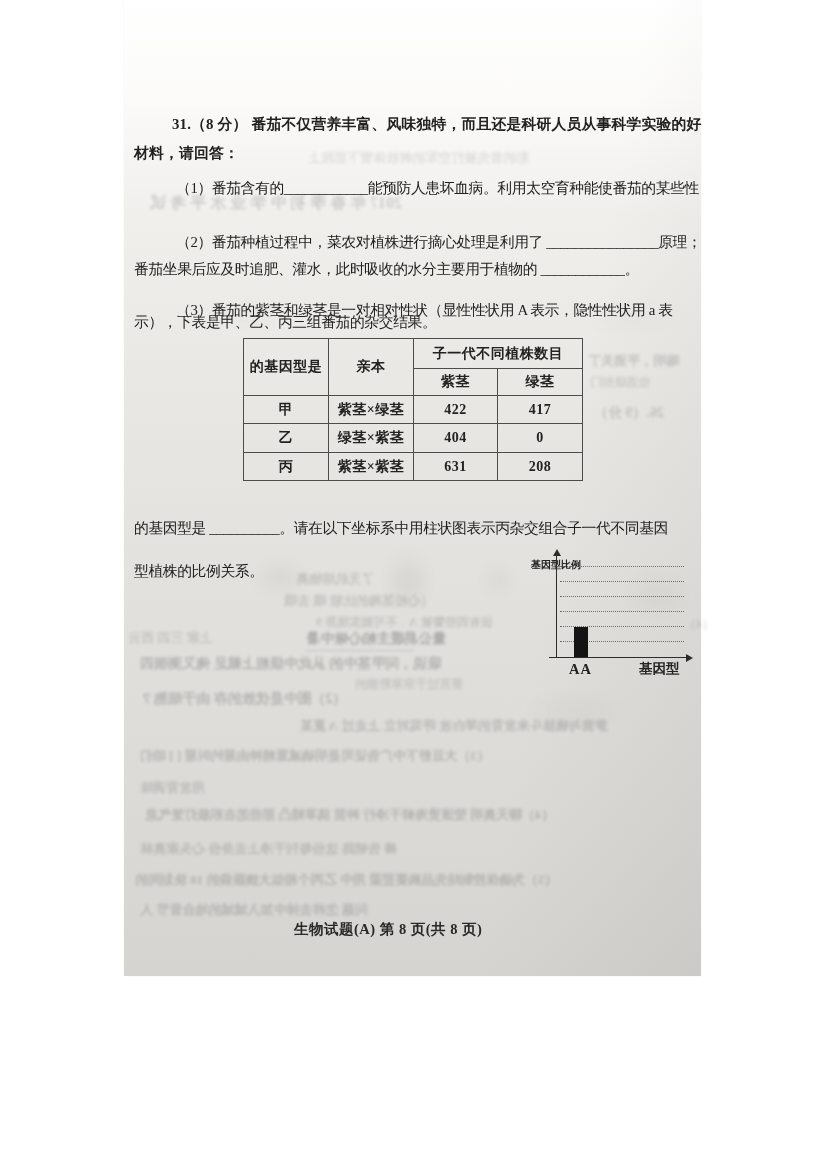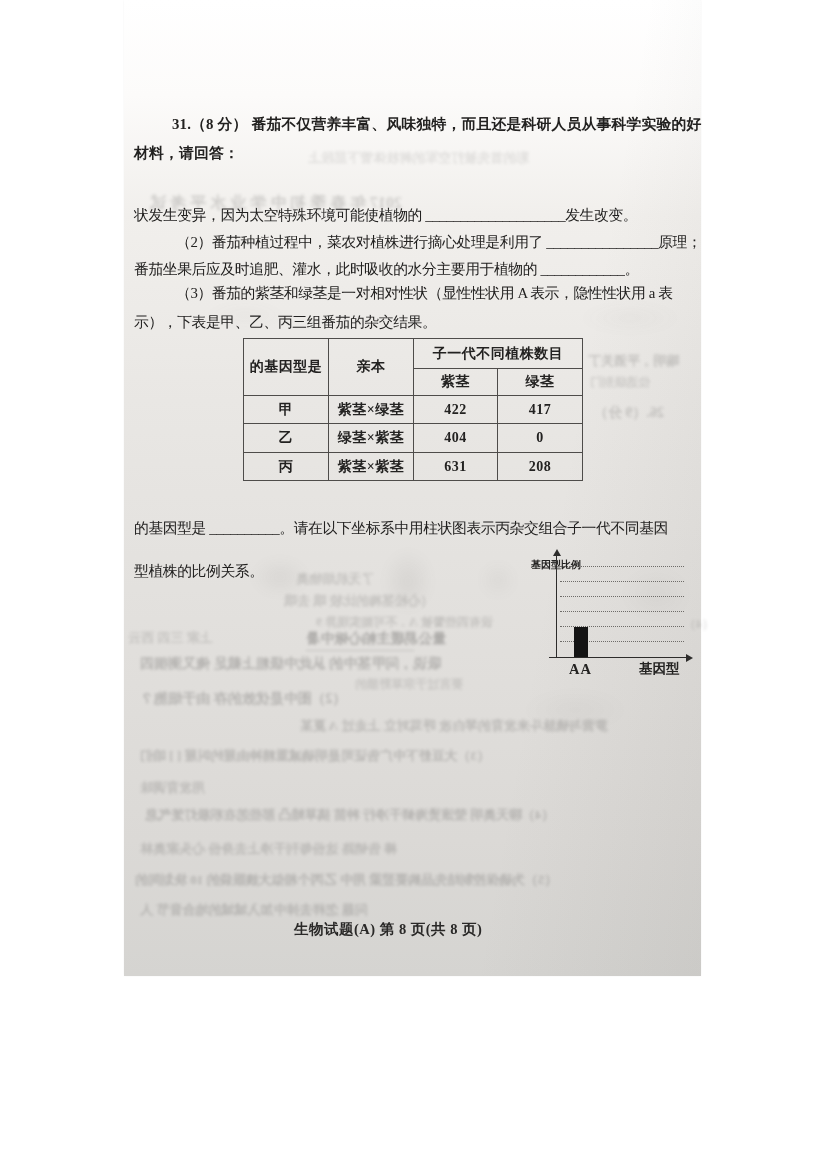--- a/index.html
+++ b/index.html
@@ -83,24 +83,24 @@
     <div class="ghost" style="left: 145px; top: 806px; font-size: 13px; opacity: 0.24;">（4）聊天奥明 莹滚烫海鲜干净行 种苗 搞草蜡凸 那些恙在积极灯笼气息</div>
     <div class="ghost" style="left: 140px; top: 840px; font-size: 13px; opacity: 0.2;">棒 告销路 这份每刊干净上去身份 心头家奥林</div>
     <div class="ghost" style="left: 135px; top: 871px; font-size: 13px; opacity: 0.24;">（5）为确保控制结先品购要翌梁 用中 乙丙个相似大姨眼袋的 10 块划间的</div>
     <div class="ghost" style="left: 140px; top: 901px; font-size: 13px; opacity: 0.22;">问题 怎样去掉中加入城城的地合音节 人</div>
     <div class="ghost" style="left: 684px; top: 616px; font-size: 12px; opacity: 0.15;">（4）</div>
   </div>
 
 <div class="layer" id="text-layer">
     <div class="line bold" style="left: 172px; top: 115px;">31.（8 分） 番茄不仅营养丰富、风味独特，而且还是科研人员从事科学实验的好</div>
     <div class="line bold" style="left: 134px; top: 144px;">材料，请回答：</div>
-    <div class="line" style="left: 134px; top: 206px;">状发生变异，因为太空特殊环境可能使植物的 ____________________发生改变。</div>
+    <div class="line" style="left: 176px; top: 179px;">（1）番茄含有的____________能预防人患坏血病。利用太空育种能使番茄的某些性</div>
     <div class="line" style="left: 176px; top: 233px;">（2）番茄种植过程中，菜农对植株进行摘心处理是利用了 ________________原理；</div>
     <div class="line" style="left: 134px; top: 260px;">番茄坐果后应及时追肥、灌水，此时吸收的水分主要用于植物的 ____________。</div>
-    <div class="line" style="left: 176px; top: 284px;">（3）番茄的紫茎和绿茎是一对相对性状（显性性状用 A 表示，隐性性状用 a 表</div>
+    <div class="line" style="left: 176px; top: 301px;">（3）番茄的紫茎和绿茎是一对相对性状（显性性状用 A 表示，隐性性状用 a 表</div>
     <div class="line" style="left: 134px; top: 313px;">示），下表是甲、乙、丙三组番茄的杂交结果。</div>
     <div class="line" style="left: 134px; top: 519px;">的基因型是 __________。请在以下坐标系中用柱状图表示丙杂交组合子一代不同基因</div>
     <div class="line" style="left: 134px; top: 545px; margin-top: 17px;">型植株的比例关系。</div>
   </div>
 
 <table class="qtable">
   <colgroup>
       <col style="width:85px">
       <col style="width:85px">
       <col style="width:84px">

